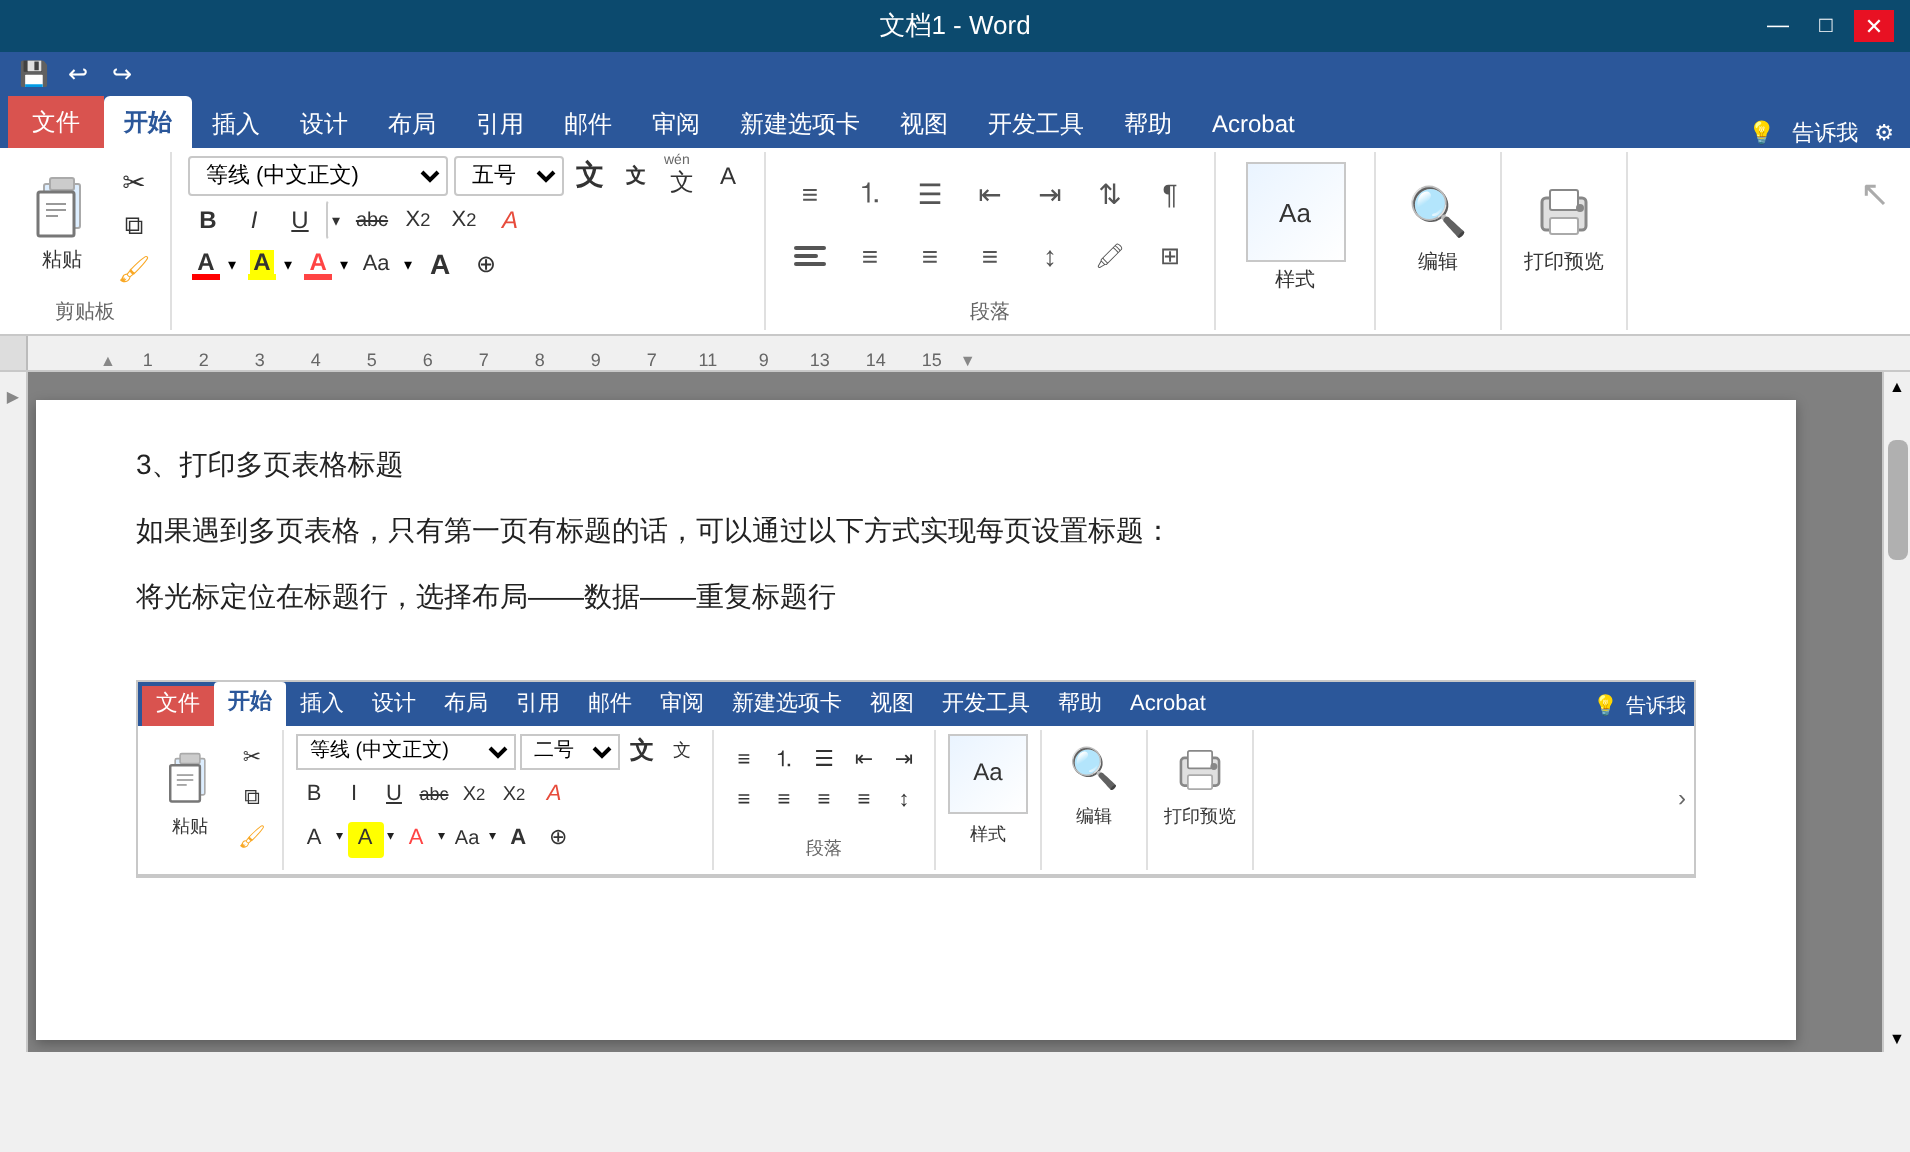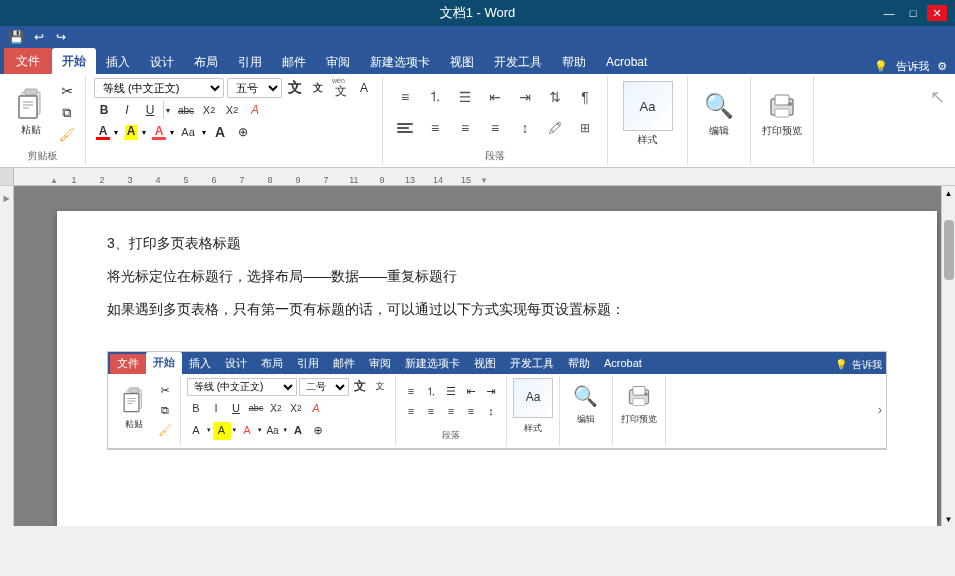--- a/index.html
+++ b/index.html
@@ -605,25 +605,25 @@
     <span style="color:#888; font-size:8px;">▼</span>
   </div>
 </div>
 
 <div style="display:flex; background:#808080; height:340px;">
 
   <div style="width:14px; background:#f0f0f0; border-right:1px solid #c8c8c8; font-size:8px; color:#888; display:flex; flex-direction:column; align-items:center; padding-top:8px;">
     <span style="margin-bottom:4px;">▶</span>
   </div>
 
-  <div style="flex:1; display:flex; flex-direction:column; align-items:flex-end; padding:25px 4px; overflow:hidden;">
+  <div style="flex:1; display:flex; flex-direction:column; align-items:flex-start; padding:14px 4px; overflow:hidden;">
     <div class="doc-page">
       <div class="doc-para" style="font-size:14px; color:#222;">3、打印多页表格标题</div>
+      <div class="doc-para" style="font-size:14px; color:#222;">如果遇到多页表格，只有第一页有标题的话，可以通过以下方式实现每页设置标题：</div>
       <div class="doc-para" style="font-size:14px; color:#222;">将光标定位在标题行，选择布局——数据——重复标题行</div>
-      <div class="doc-para" style="font-size:14px; color:#222;">如果遇到多页表格，只有第一页有标题的话，可以通过以下方式实现每页设置标题：</div>
       <div style="height:10px;"></div>
 
       <div class="embedded-screenshot">
 
         <div class="embedded-ribbon-tabs">
           <span class="embedded-ribbon-tab file">文件</span>
           <span class="embedded-ribbon-tab active">开始</span>
           <span class="embedded-ribbon-tab">插入</span>
           <span class="embedded-ribbon-tab">设计</span>
           <span class="embedded-ribbon-tab">布局</span>

